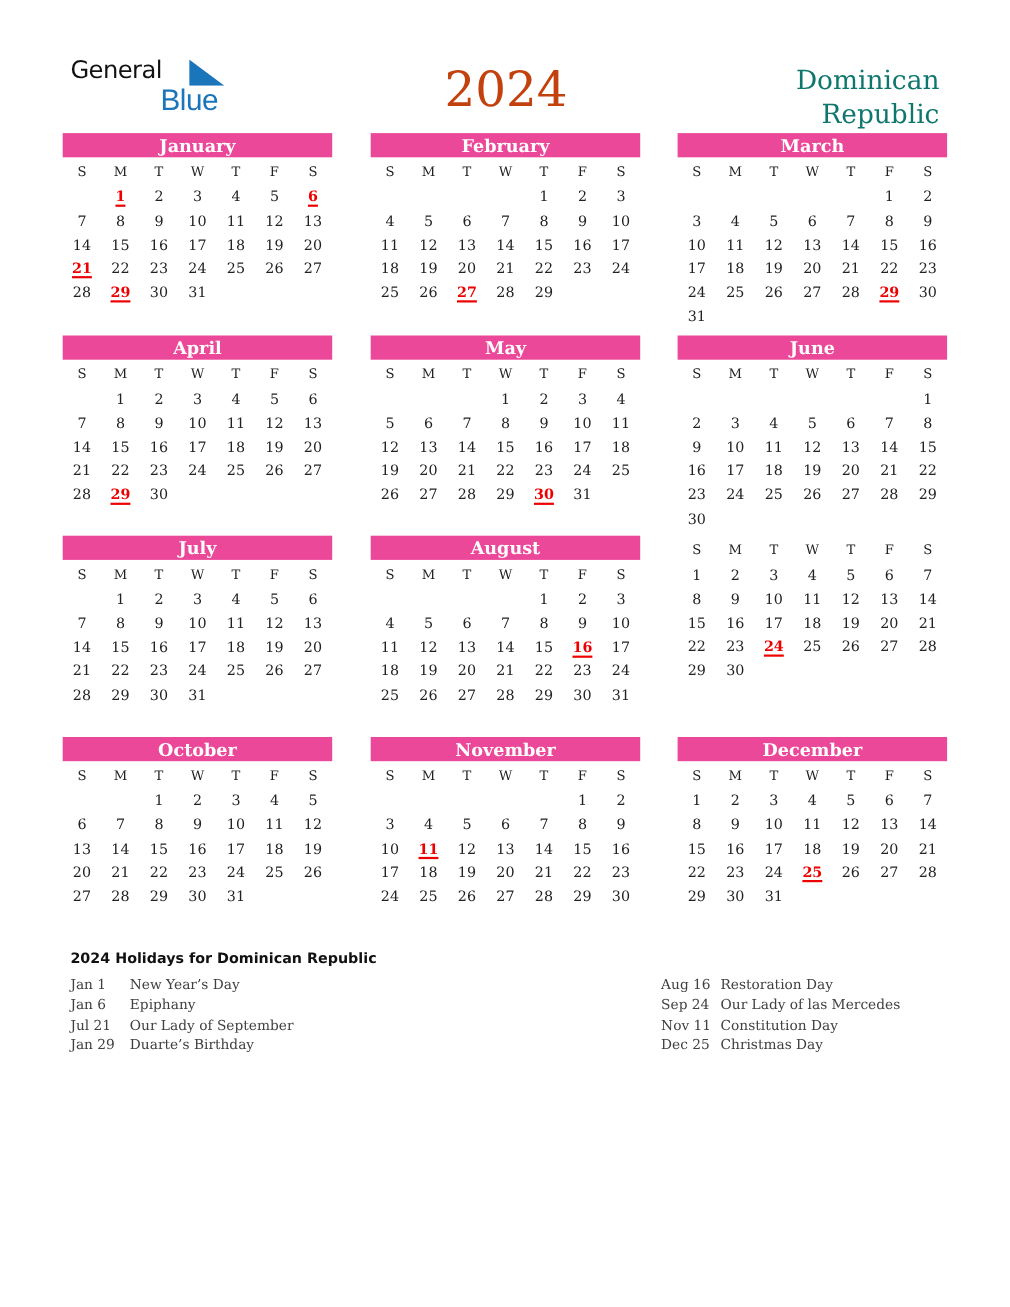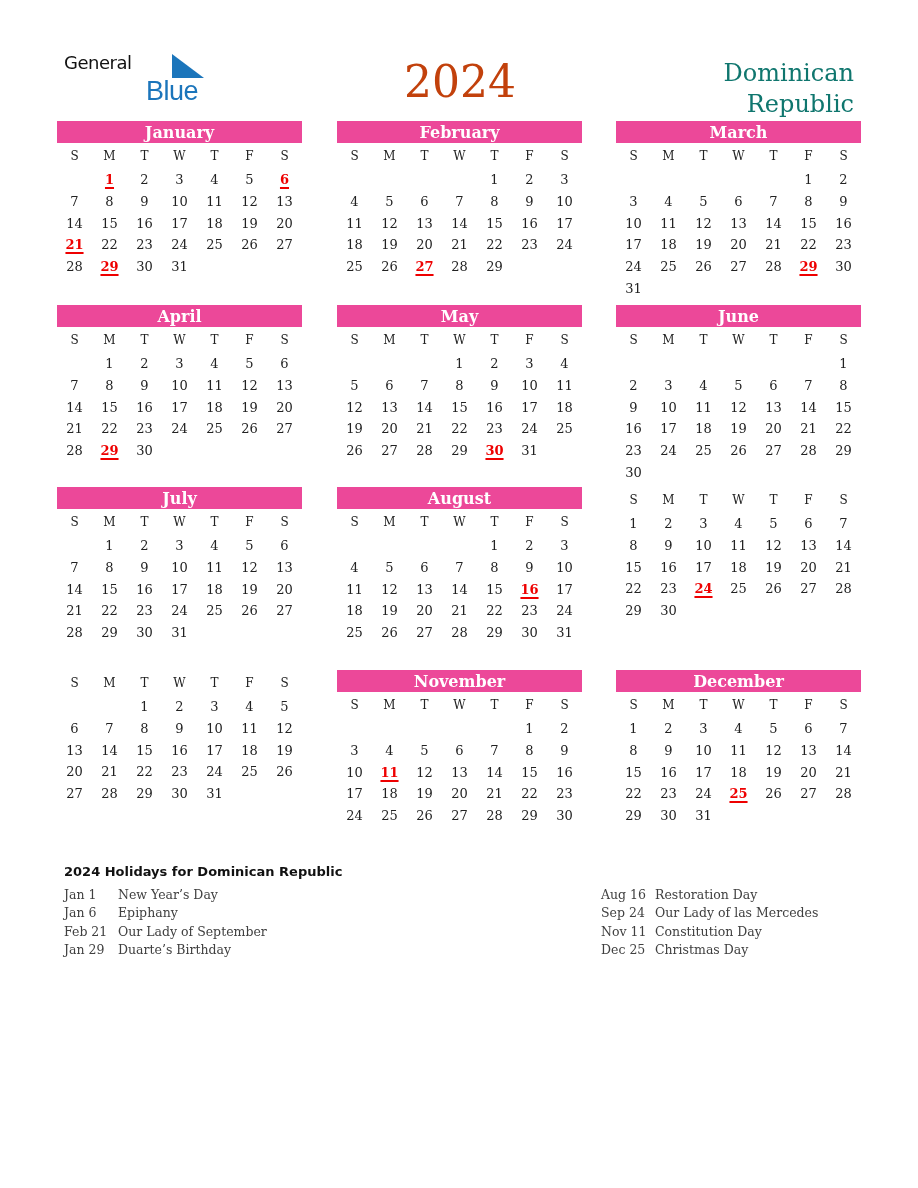--- a/index.html
+++ b/index.html
@@ -1,18 +1,18 @@
 <!DOCTYPE html>
 <html><head>
 <meta charset="utf-8">
 <style>
   html, body { margin:0; padding:0; background:#fff; }
   body { width:918px; height:1188px; position:relative; overflow:hidden; font-family:"DejaVu Serif", serif; color:#222; }
   .logo { position:absolute; left:64px; top:52px; width:150px; height:56px; }
-  .logo .g { position:absolute; left:0; top:0; font-family:"DejaVu Sans", sans-serif; font-size:18px; color:#111; letter-spacing:-0.5px; }
+  .logo .g { position:absolute; left:0; top:0; font-family:"DejaVu Sans", sans-serif; font-size:22px; color:#111; letter-spacing:-0.5px; }
   .logo .b { position:absolute; left:82px; top:24px; font-family:Liberation Sans, sans-serif; font-size:27px; color:#1b75bb; letter-spacing:-0.5px; }
   .logo svg { position:absolute; left:108px; top:2px; }
   .year { position:absolute; left:360px; top:56px; width:200px; text-align:center; font-size:44px; color:#c2410c; font-family:"DejaVu Serif", serif; }
   .country { position:absolute; right:64px; top:58px; text-align:right; font-size:24px; line-height:31px; color:#0f766e; font-family:"DejaVu Serif", serif; }
   .month { position:absolute; width:245px; }
   .mhead { height:22px; background:#ec4899; color:#fff; text-align:center; font-weight:bold; font-size:16px; line-height:23px; font-family:"DejaVu Serif", serif; }
   .grid { display:grid; grid-template-columns:repeat(7, 35px); }
   .dow { height:26px; line-height:26px; text-align:center; font-size:12px; color:#222; }
   .day { height:21.8px; line-height:21.8px; text-align:center; font-size:13px; color:#222; }
   .day.hol { color:#e00; font-weight:bold; text-decoration:underline; text-decoration-thickness:2px; text-underline-offset:3px; }
@@ -441,20 +441,21 @@
         <div class="day hol">24</div>
         <div class="day">25</div>
         <div class="day">26</div>
         <div class="day">27</div>
         <div class="day">28</div>
         <div class="day">29</div>
         <div class="day">30</div>
       </div>
     </div>
     <div class="month" style="left: 57px; top: 670px;">
+      <div class="mhead">October</div>
       <div class="grid">
         <div class="dow">S</div>
         <div class="dow">M</div>
         <div class="dow">T</div>
         <div class="dow">W</div>
         <div class="dow">T</div>
         <div class="dow">F</div>
         <div class="dow">S</div>
         <div class="day"></div>
         <div class="day"></div>
@@ -581,21 +582,21 @@
         <div class="day">31</div>
       </div>
     </div>
   </div>
 
 <div class="hols">
   <h3>2024 Holidays for Dominican Republic</h3>
   <div class="hcol" style="left:0">
     <div class="hrow"><span class="d">Jan 1</span><span>New Year’s Day</span></div>
     <div class="hrow"><span class="d">Jan 6</span><span>Epiphany</span></div>
-    <div class="hrow"><span class="d">Feb 21</span><span>Our Lady of September</span></div>
+    <div class="hrow"><span class="d">Jul 21</span><span>Our Lady of September</span></div>
     <div class="hrow"><span class="d">Jan 29</span><span>Duarte’s Birthday</span></div>
   </div>
   <div class="hcol" style="left:537px">
     <div class="hrow"><span class="d">Aug 16</span><span>Restoration Day</span></div>
     <div class="hrow"><span class="d">Sep 24</span><span>Our Lady of las Mercedes</span></div>
     <div class="hrow"><span class="d">Nov 11</span><span>Constitution Day</span></div>
     <div class="hrow"><span class="d">Dec 25</span><span>Christmas Day</span></div>
   </div>
 </div>
 

